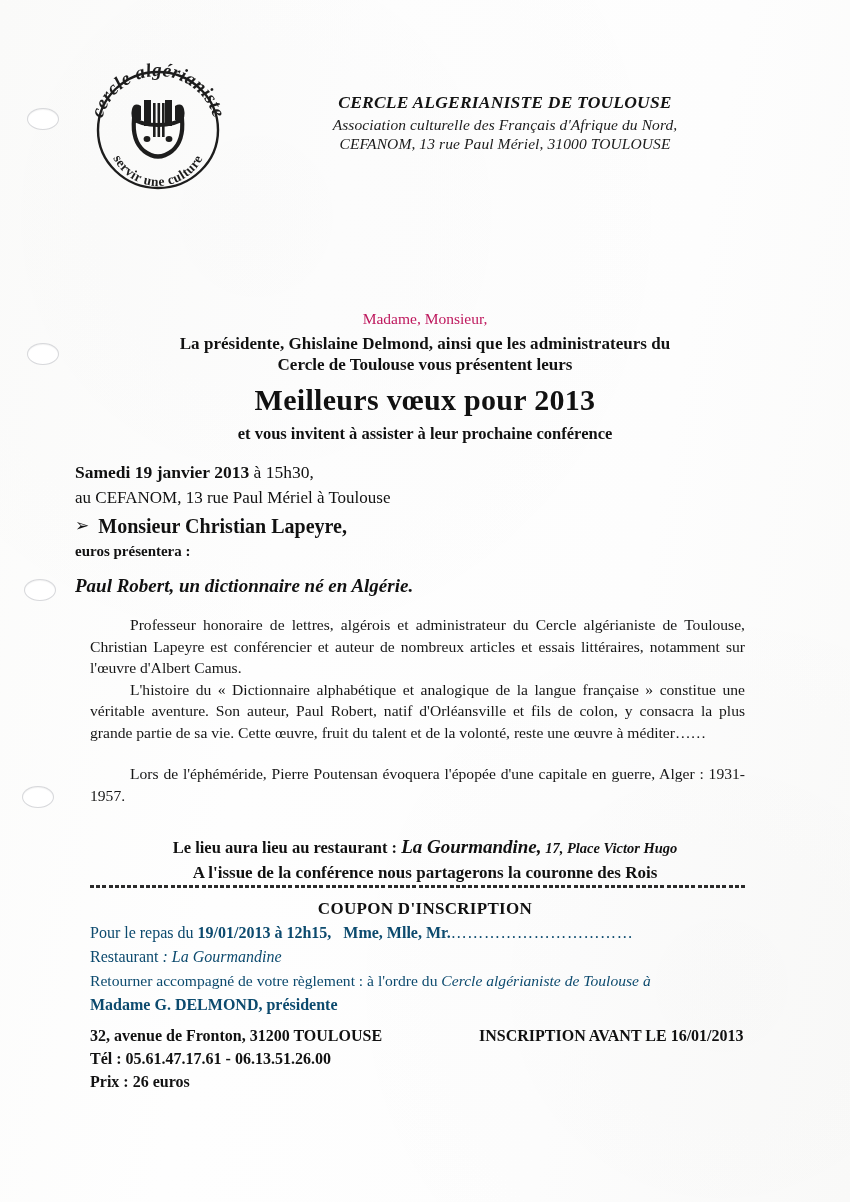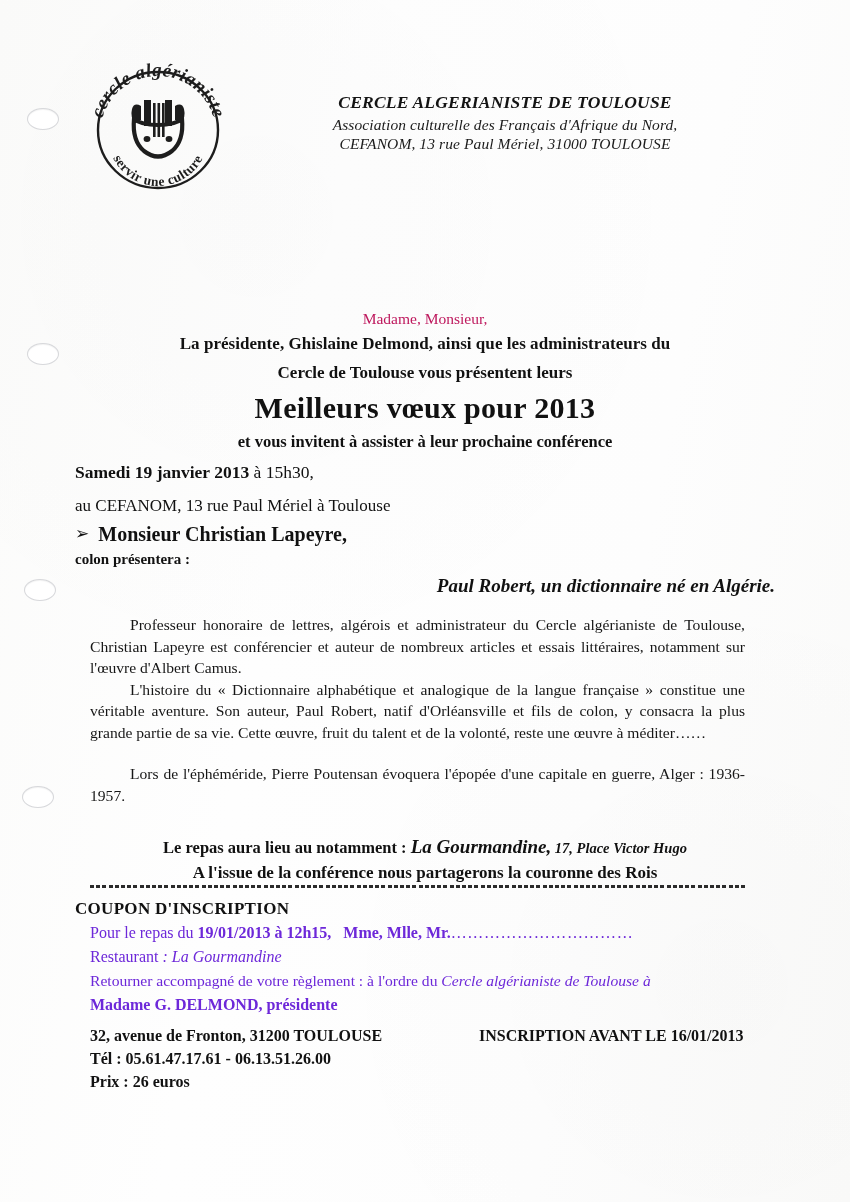--- a/index.html
+++ b/index.html
@@ -98,21 +98,21 @@
   .salutation { font-size: 15.5px; color: #be185d; }
   .presidente {
     font-weight: bold;
     font-size: 17px;
     margin-top: 6px;
     letter-spacing: 0.05px;
   }
   .cercle-line {
     font-weight: bold;
     font-size: 17px;
-    margin-top: 9px;
+    margin-top: 1px;
   }
   .voeux {
     font-weight: bold;
     font-size: 30px;
     margin-top: 8px;
     letter-spacing: 0.3px;
   }
   .invitent {
     font-weight: bold;
     font-size: 16.5px;
@@ -121,21 +121,21 @@
 
   
   .event {
     position: absolute;
     left: 75px;
     top: 462px;
     width: 700px;
   }
   .event-date { font-size: 17.5px; }
   .event-date b { font-weight: bold; }
-  .event-place { font-size: 17px; margin-top: 13px; }
+  .event-place { font-size: 17px; margin-top: 5px; }
   .speaker-row {
     margin-top: 7px;
     font-weight: bold;
     font-size: 20px;
   }
   .arrow-bullet {
     font-size: 17px;
     vertical-align: 2px;
     margin-right: 9px;
     font-weight: normal;
@@ -143,21 +143,21 @@
   .presentera {
     font-weight: bold;
     font-size: 15px;
     margin-top: 5px;
   }
   .talk-title {
     position: absolute;
     left: 75px;
     top: 575px;
     width: 700px;
-    text-align: right;
+    text-align: left;
     font-weight: bold;
     font-style: italic;
     font-size: 19px;
   }
 
   
   .body-text {
     position: absolute;
     left: 90px;
     top: 614px;
@@ -214,32 +214,33 @@
       rgba(0,0,0,0) 4px, rgba(0,0,0,0) 6.2px
     );
   }
 
   
   .coupon-title {
     position: absolute;
     left: 75px;
     top: 899px;
     width: 700px;
+    text-align: center;
     font-weight: bold;
     font-size: 17px;
     letter-spacing: 0.3px;
   }
   .coupon-form {
     position: absolute;
     left: 90px;
     top: 921px;
     width: 655px;
     font-size: 16px;
     line-height: 24px;
-    color: #6d28d9;
+    color: #0c4a6e;
   }
   .cf-row { position: relative; white-space: nowrap; }
   .cf-row.justify {
     display: flex;
     justify-content: space-between;
     white-space: nowrap;
     text-align: right;
   }
   .b { font-weight: bold; }
   .i { font-style: italic; }
@@ -319,34 +320,34 @@
     <div class="presidente">La présidente, Ghislaine Delmond, ainsi que les administrateurs du</div>
     <div class="cercle-line">Cercle de Toulouse vous présentent leurs</div>
     <div class="voeux">Meilleurs vœux pour  2013</div>
     <div class="invitent">et vous invitent à assister à leur prochaine conférence</div>
   </div>
 
   <div class="event">
     <div class="event-date"><b>Samedi 19 janvier 2013</b><span> à 15h30,</span></div>
     <div class="event-place">au CEFANOM, 13 rue Paul Mériel à Toulouse</div>
     <div class="speaker-row"><span class="arrow-bullet">➢</span><span>Monsieur Christian Lapeyre,</span></div>
-    <div class="presentera">colon présentera :</div>
+    <div class="presentera">euros présentera :</div>
   </div>
 
   <div class="talk-title">Paul Robert, un dictionnaire né en Algérie.</div>
 
   <div class="body-text">
     <p>Professeur honoraire de lettres, algérois et administrateur du Cercle algérianiste de Toulouse, Christian Lapeyre est conférencier et auteur de nombreux articles et essais littéraires, notamment sur l'œuvre d'Albert Camus.</p>
     <p>L'histoire du « Dictionnaire alphabétique et analogique de la langue française » constitue une véritable aventure. Son auteur, Paul Robert, natif d'Orléansville et fils de colon, y consacra la plus grande partie de sa vie. Cette œuvre, fruit du talent et de la volonté, reste une œuvre à méditer……</p>
     <div class="para-gap"></div>
-    <p>Lors de l'éphéméride, Pierre Poutensan évoquera l'épopée d'une capitale en guerre, Alger : 1936-1957.</p>
+    <p>Lors de l'éphéméride, Pierre Poutensan évoquera l'épopée d'une capitale en guerre, Alger : 1931-1957.</p>
   </div>
 
   <div class="meal">
-    <div><span class="meal-line1">Le repas aura lieu au notamment : </span><span class="rest-name">La Gourmandine,</span><span class="rest-addr"> 17, Place Victor Hugo</span></div>
+    <div><span class="meal-line1">Le lieu aura lieu au restaurant : </span><span class="rest-name">La Gourmandine,</span><span class="rest-addr"> 17, Place Victor Hugo</span></div>
     <div class="meal-line2">A l'issue de la conférence nous partagerons la couronne des Rois</div>
   </div>
 
   <div class="separator"></div>
 
   <div class="coupon-title">COUPON D'INSCRIPTION</div>
 
   <div class="coupon-form">
     <div class="cf-row">
       <span>Pour  le  repas  du </span><span class="b">19/01/2013  à  12h15,</span><span class="b">&nbsp;&nbsp; </span><span class="b">Mme, Mlle, Mr.</span><span class="dots">……………………………</span>

